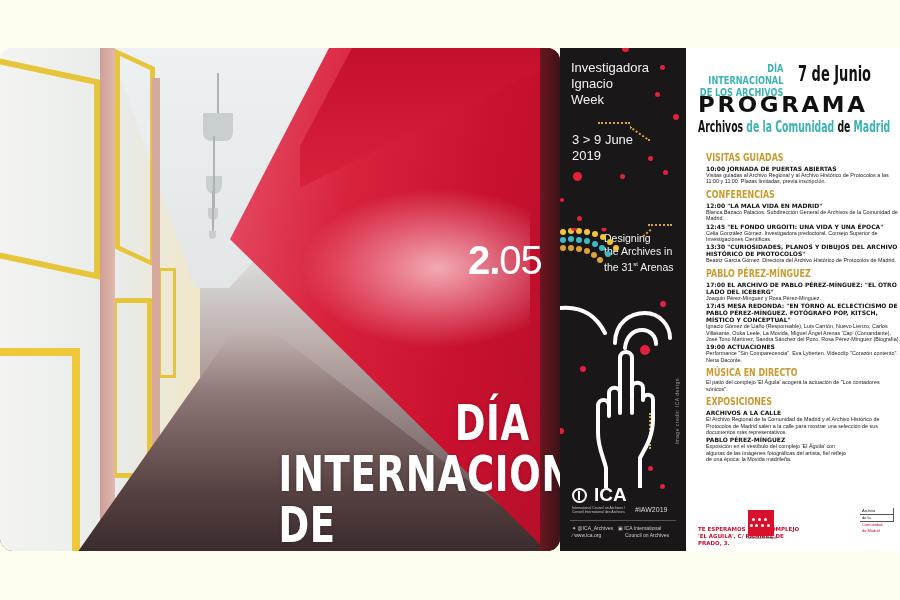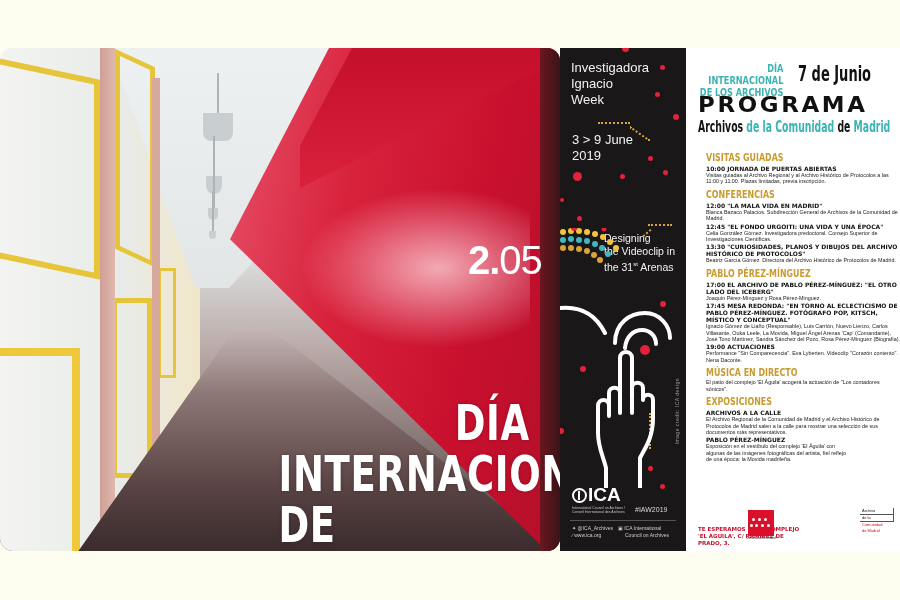--- a/index.html
+++ b/index.html
@@ -55,21 +55,21 @@
   
   .ica { position: absolute; left: 560px; top: 0; width: 126px; height: 503px; background: #1a1718; overflow: hidden; color: #fff; }
   .ica-title { position: absolute; left: 11px; top: 12px; font-size: 13px; line-height: 16px; color: #f2f2f2; }
   .ica-date { position: absolute; left: 12px; top: 84px; font-size: 13px; line-height: 16px; color: #f2f2f2; }
   .ica-sub { position: absolute; left: 44px; top: 136px; font-size: 10.5px; line-height: 13px; color: #f2f2f2; margin-top: 48px; }
   .dot { position: absolute; border-radius: 50%; background: #e3213a; }
   .dash { position: absolute; border-top: 2px dotted #d9a23b; height: 0; }
   .beads { position: absolute; left: 0; top: 180px; width: 126px; height: 60px; }
   .hand { position: absolute; left: 0; top: 240px; width: 126px; height: 200px; }
   .ica-vert { position: absolute; left: 114px; top: 330px; font-size: 5px; color: #9a9a9a; writing-mode: vertical-rl; transform: rotate(180deg); letter-spacing: 0.5px; }
-  .ica-logo { position: absolute; left: 12px; top: 436px; font-size: 19px; font-weight: 700; color: #fff; display: flex; align-items: center; gap: 1px; }
+  .ica-logo { position: absolute; left: 12px; top: 436px; font-size: 19px; font-weight: 700; color: #fff; display: flex; align-items: center; gap: 7px; }
   .ica-logo-circle { width: 15px; height: 15px; border: 2.5px solid #fff; border-radius: 50%; position: relative; }
   .ica-logo-circle::after { content: ""; position: absolute; left: 4px; top: 1px; width: 2px; height: 9px; background: #fff; }
   .ica-logo-sub { position: absolute; left: 12px; top: 458px; width: 60px; font-size: 3.5px; line-height: 4px; color: #c9c9c9; }
   .ica-hashtag { position: absolute; left: 75px; top: 458px; font-size: 7px; color: #d8d8d8; }
   .ica-rule { position: absolute; left: 10px; top: 472px; width: 106px; border-top: 1px solid #555; }
   .ica-social { position: absolute; left: 12px; top: 477px; font-size: 5px; line-height: 7px; color: #d0d0d0; }
   .ica-social2 { position: absolute; left: 58px; top: 477px; font-size: 5px; line-height: 7px; color: #d0d0d0; }
 
   
   .prog { position: absolute; left: 686px; top: 0; width: 214px; height: 503px; background: #ffffff; padding: 0 6px 0 10px; }
@@ -135,21 +135,21 @@
       <div>Investigadora</div>
       <div>Ignacio</div>
       <div>Week</div>
     </div>
     <div class="ica-date">
       <div>3 &gt; 9 June</div>
       <div>2019</div>
     </div>
     <div class="ica-sub">
       <div>Designing</div>
-      <div>the Videoclip in</div>
+      <div>the Archives in</div>
       <div><span>the 31</span><sup style="font-size:6px">st</sup><span> Arenas</span></div>
     </div>
 
     <div class="dot" style="left:62px;top:-3px;width:7px;height:7px"></div>
     <div class="dot" style="left:95px;top:44px;width:5px;height:5px"></div>
     <div class="dot" style="left:113px;top:66px;width:6px;height:6px"></div>
     <div class="dot" style="left:88px;top:108px;width:5px;height:5px"></div>
     <div class="dot" style="left:13px;top:124px;width:9px;height:9px"></div>
     <div class="dot" style="left:60px;top:126px;width:5px;height:5px"></div>
     <div class="dot" style="left:103px;top:122px;width:5px;height:5px"></div>

